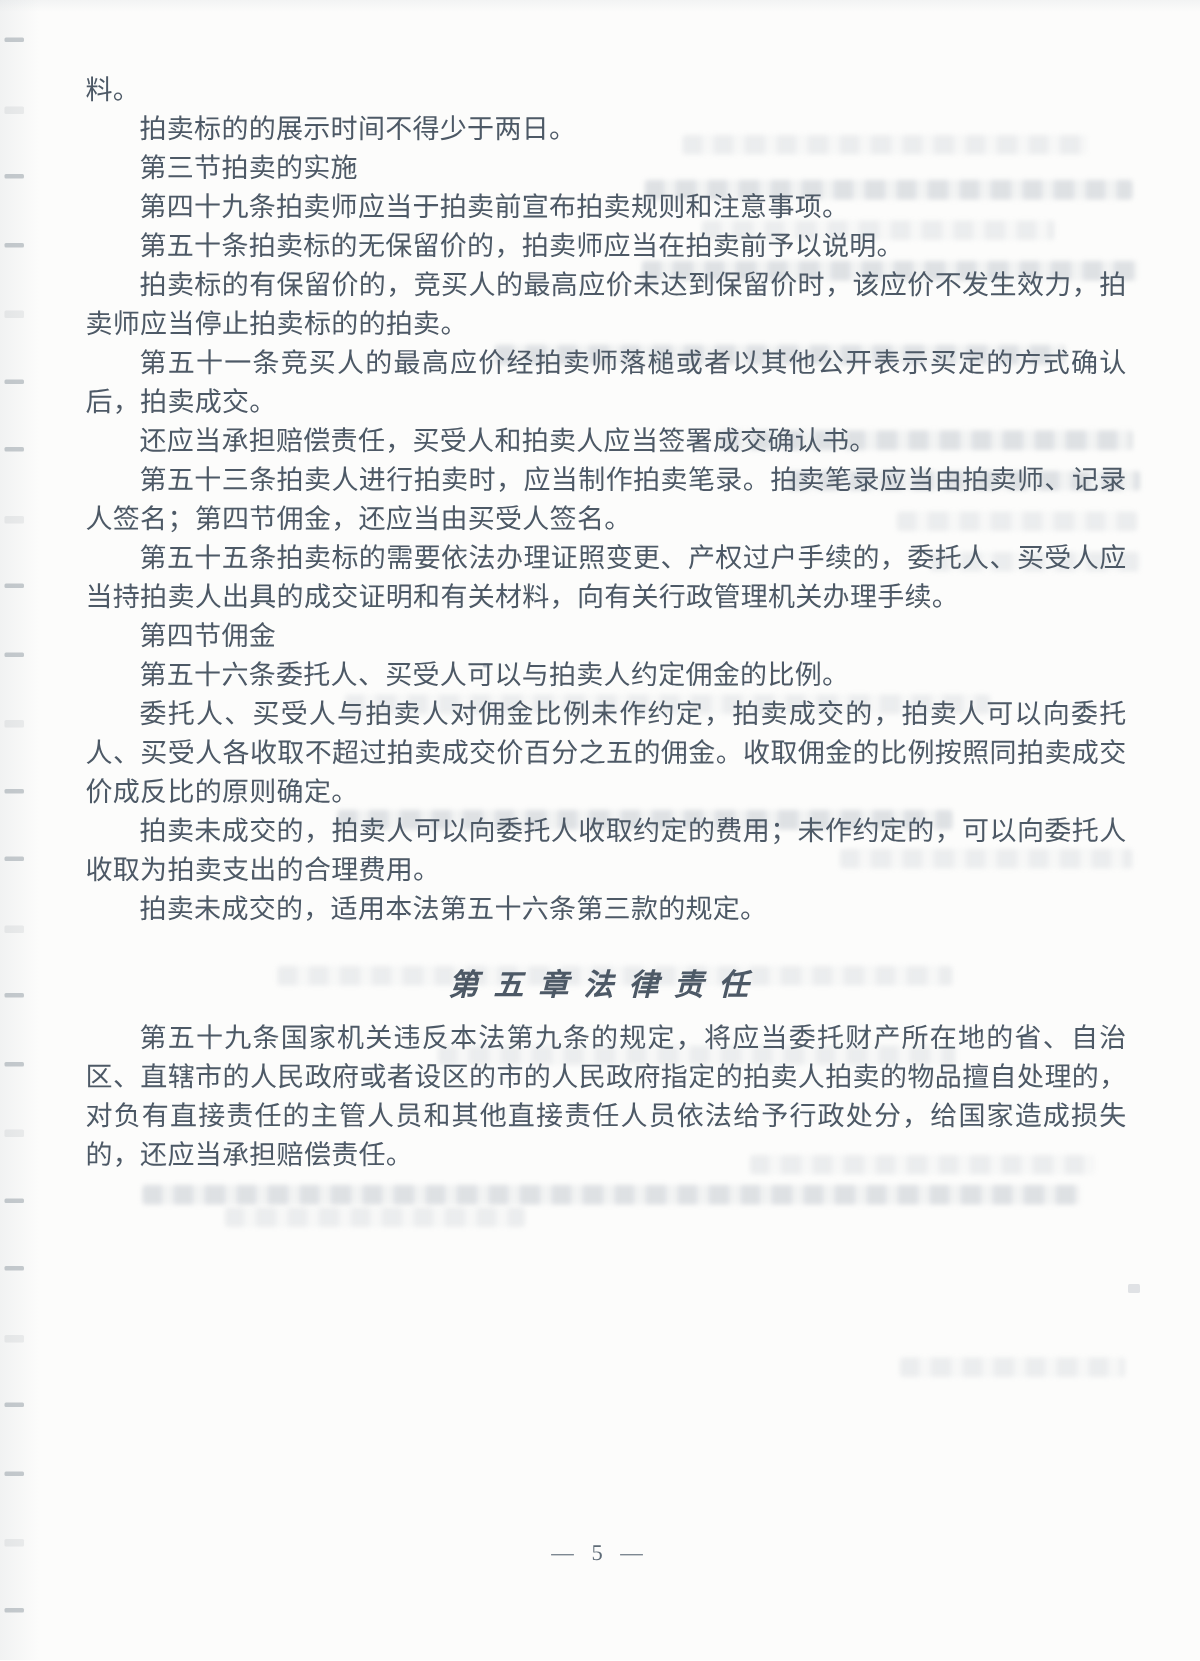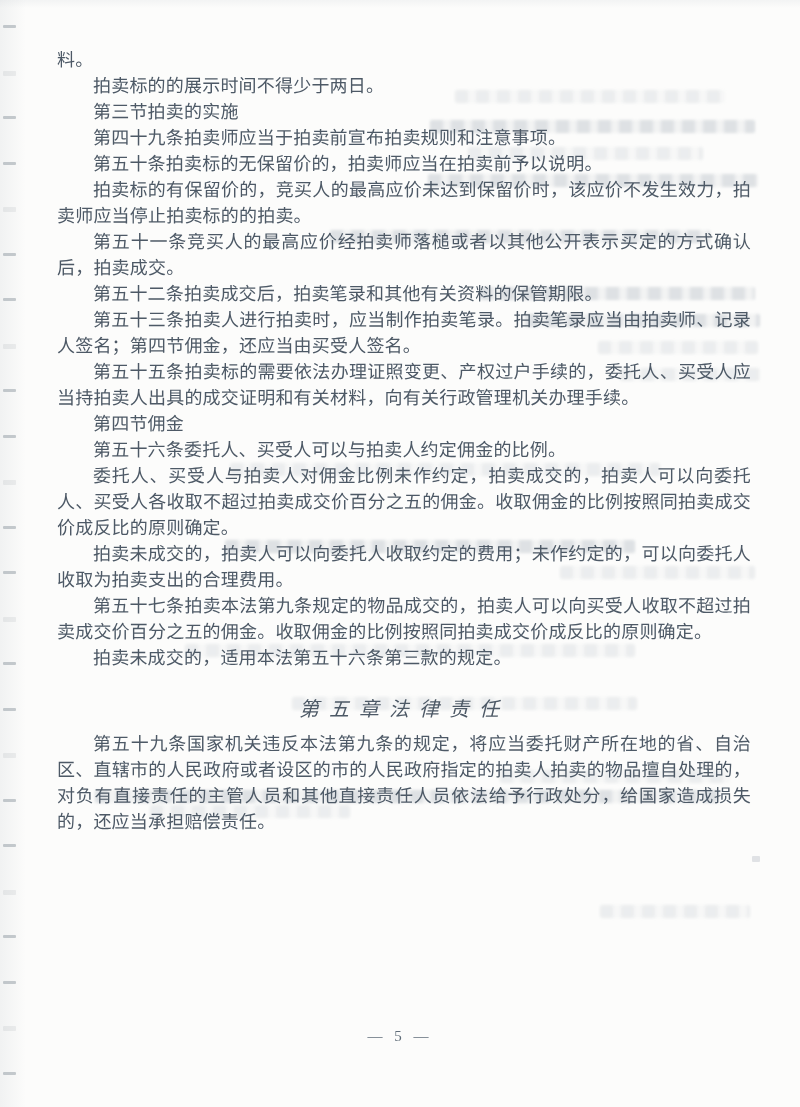--- a/index.html
+++ b/index.html
@@ -34,21 +34,21 @@
     line-height:26px;
     text-align:justify;
     text-justify:inter-ideograph;
     letter-spacing:0.2px;
   }
   .text-block p{margin:0;text-indent:2em;}
   .text-block p.continuation{text-indent:0;}
   .text-block p.chapter{
     text-align:center;
     text-indent:0;
-    font-weight:400;
+    font-weight:700;
     font-style:italic;
     letter-spacing:10px;
     font-size:20px;
     line-height:30px;
     margin:23px 0 7px 0;
   }
   .footer{
     position:absolute;
     top:1028px;left:0;
     width:100%;
@@ -142,28 +142,27 @@
     </div>
 
   <main class="text-block" id="paragraphs">
       <p class="continuation">料。</p>
       <p class="body">拍卖标的的展示时间不得少于两日。</p>
       <p class="section">第三节拍卖的实施</p>
       <p class="body">第四十九条拍卖师应当于拍卖前宣布拍卖规则和注意事项。</p>
       <p class="body">第五十条拍卖标的无保留价的，拍卖师应当在拍卖前予以说明。</p>
       <p class="body">拍卖标的有保留价的，竞买人的最高应价未达到保留价时，该应价不发生效力，拍卖师应当停止拍卖标的的拍卖。</p>
       <p class="body">第五十一条竞买人的最高应价经拍卖师落槌或者以其他公开表示买定的方式确认后，拍卖成交。</p>
-      <p class="body">第五十二条拍卖成交后，拍卖笔录和其他有关资料的保管期限。</p>
+      <p class="body">还应当承担赔偿责任，买受人和拍卖人应当签署成交确认书。</p>
       <p class="body">第五十三条拍卖人进行拍卖时，应当制作拍卖笔录。拍卖笔录应当由拍卖师、记录人签名；第四节佣金，还应当由买受人签名。</p>
       <p class="body">第五十五条拍卖标的需要依法办理证照变更、产权过户手续的，委托人、买受人应当持拍卖人出具的成交证明和有关材料，向有关行政管理机关办理手续。</p>
       <p class="section">第四节佣金</p>
       <p class="body">第五十六条委托人、买受人可以与拍卖人约定佣金的比例。</p>
       <p class="body">委托人、买受人与拍卖人对佣金比例未作约定，拍卖成交的，拍卖人可以向委托人、买受人各收取不超过拍卖成交价百分之五的佣金。收取佣金的比例按照同拍卖成交价成反比的原则确定。</p>
       <p class="body">拍卖未成交的，拍卖人可以向委托人收取约定的费用；未作约定的，可以向委托人收取为拍卖支出的合理费用。</p>
-      <p class="body">第五十七条拍卖本法第九条规定的物品成交的，拍卖人可以向买受人收取不超过拍卖成交价百分之五的佣金。收取佣金的比例按照同拍卖成交价成反比的原则确定。</p>
       <p class="body">拍卖未成交的，适用本法第五十六条第三款的规定。</p>
       <p class="chapter">第五章法律责任</p>
       <p class="body">第五十九条国家机关违反本法第九条的规定，将应当委托财产所在地的省、自治区、直辖市的人民政府或者设区的市的人民政府指定的拍卖人拍卖的物品擅自处理的，对负有直接责任的主管人员和其他直接责任人员依法给予行政处分，给国家造成损失的，还应当承担赔偿责任。</p>
     </main>
 
   <div class="footer">— 5 —</div>
 
 </div>
 
 </body></html>

